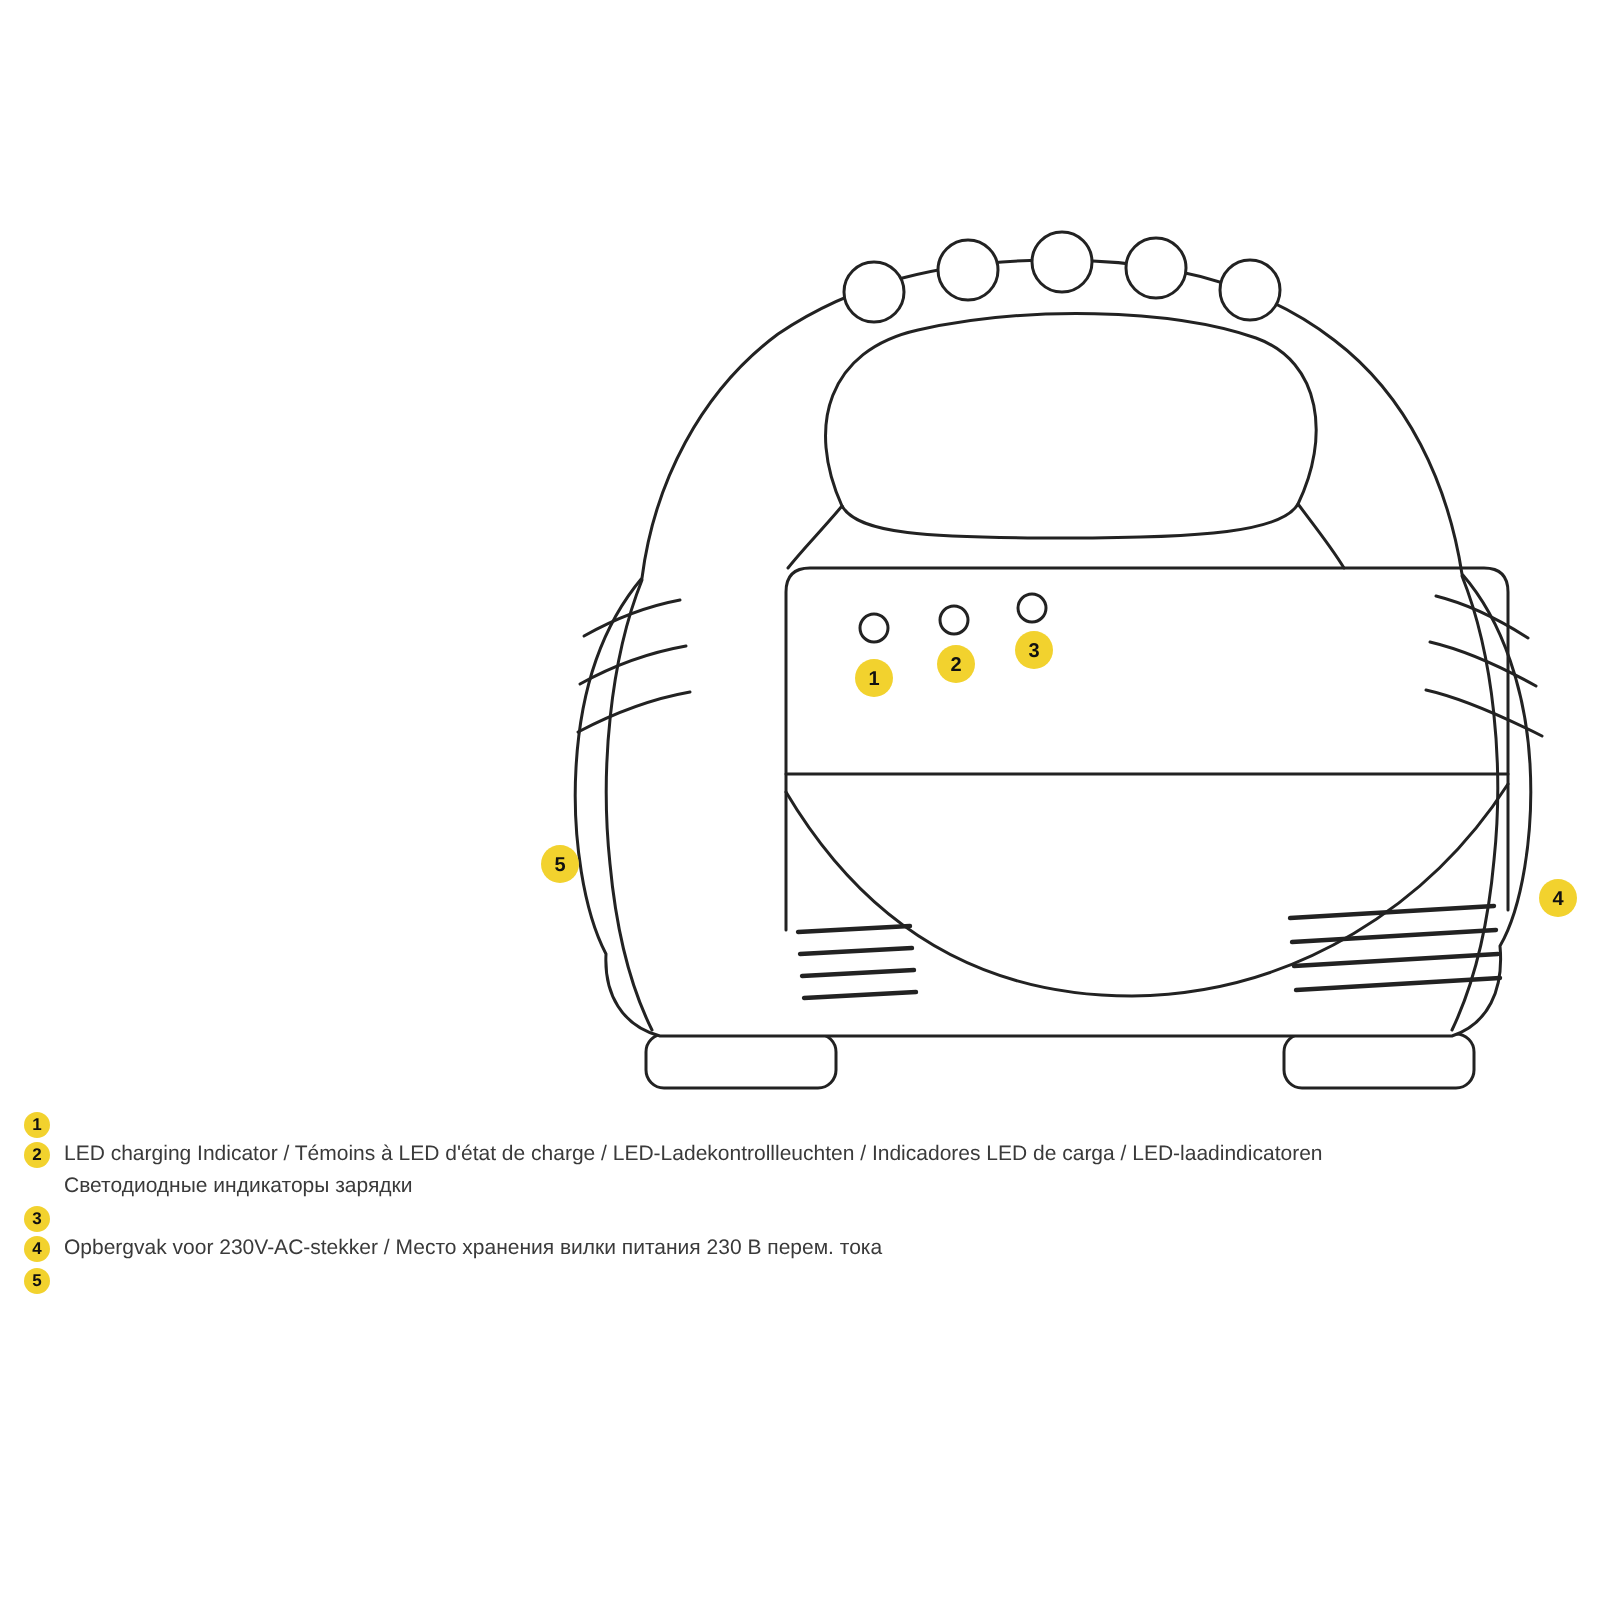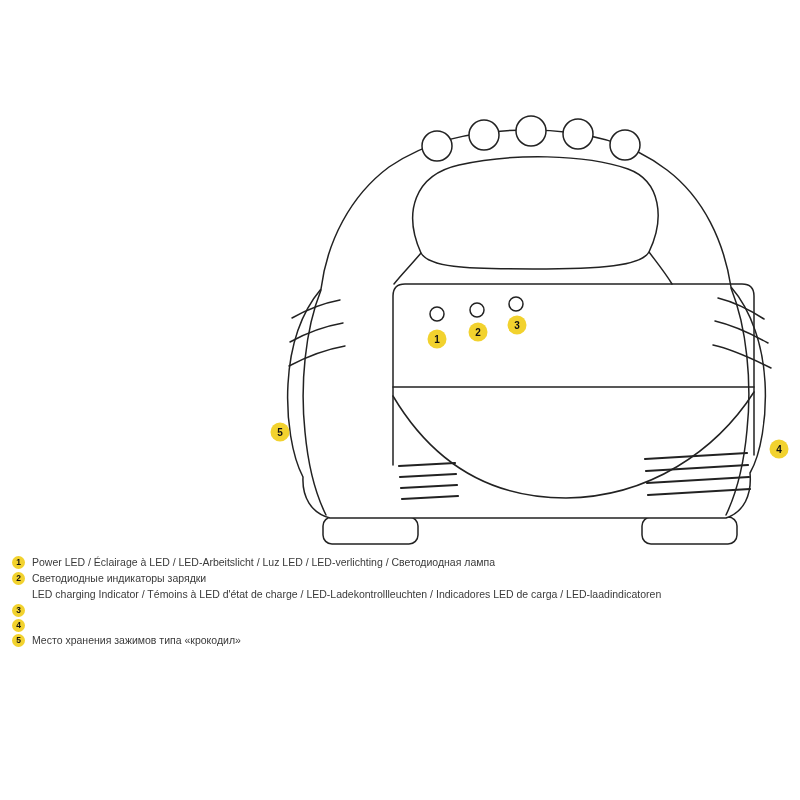--- a/index.html
+++ b/index.html
@@ -119,44 +119,41 @@
     <g>
       <circle cx="280" cy="432" r="9.5" fill="#f2d22e"></circle>
       <text x="280" y="435.5" class="callout-num">5</text>
     </g>
   </svg>
 
   <div class="legend">
 
     <div class="legend-item">
       <span class="badge">1</span>
-      <div class="legend-text">
-        <div>Power LED  / Éclairage à LED / LED-Arbeitslicht / Luz LED / LED-verlichting / Светодиодная лампа</div>
-      </div>
     </div>
 
     <div class="legend-item">
       <span class="badge">2</span>
       <div class="legend-text">
+        <div>LED charging Indicator / Témoins à LED d'état de charge / LED-Ladekontrollleuchten / Indicadores LED de carga / LED-laadindicatoren</div>
         <div>Светодиодные индикаторы зарядки</div>
-        <div>LED charging Indicator / Témoins à LED d'état de charge / LED-Ladekontrollleuchten / Indicadores LED de carga / LED-laadindicatoren</div>
       </div>
     </div>
 
     <div class="legend-item">
       <span class="badge">3</span>
     </div>
 
     <div class="legend-item">
       <span class="badge">4</span>
       <div class="legend-text">
+        <div>Opbergvak voor 230V-AC-stekker / Место хранения вилки питания 230 В перем. тока</div>
       </div>
     </div>
 
     <div class="legend-item">
       <span class="badge">5</span>
       <div class="legend-text">
-        <div>Место хранения зажимов типа «крокодил»</div>
       </div>
     </div>
 
   </div>
 </div>
 
 </body></html>

